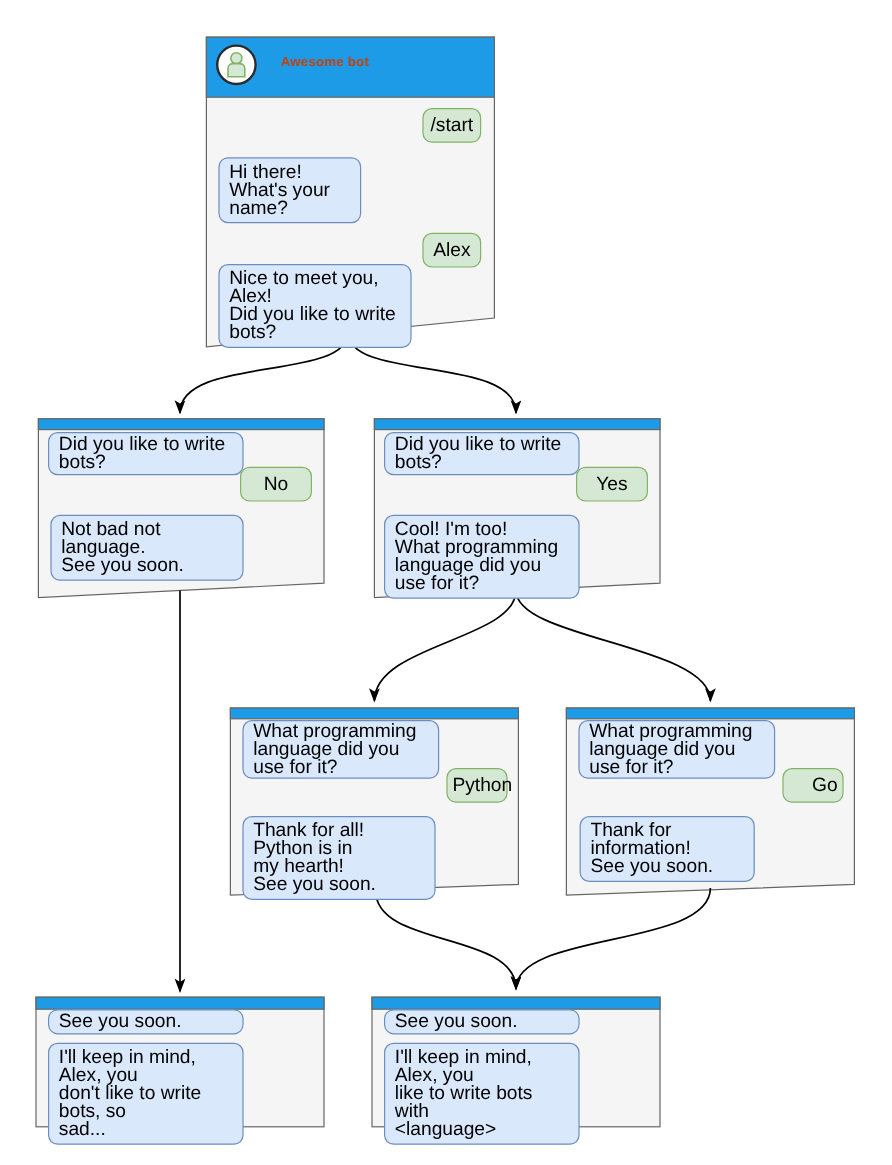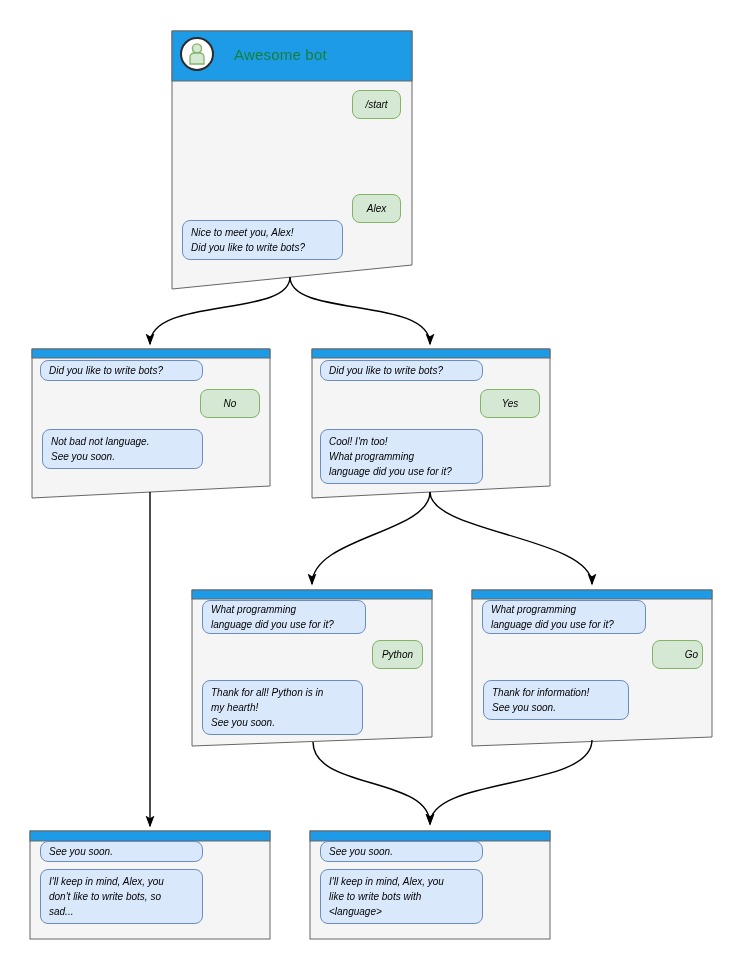--- a/index.html
+++ b/index.html
@@ -1,26 +1,26 @@
 <!DOCTYPE html>
 <html><head>
 <meta charset="utf-8">
 <style>
   html,body{margin:0;padding:0;background:#ffffff;}
   .canvas{position:relative;width:743px;height:971px;background:#ffffff;
           font-family:"Liberation Sans", sans-serif;overflow:hidden;}
   .layer{position:absolute;left:0;top:0;}
-  .bubble{position:absolute;box-sizing:border-box;font-size:10px;line-height:15px;
-          color:#000;white-space:pre-line;border-radius:8px;font-style:italic;}
+  .bubble{position:absolute;box-sizing:border-box;font-size:16px;line-height:15px;
+          color:#000;white-space:pre-line;border-radius:8px;}
   .bot{background:#DAE8FC;border:1px solid #6C8EBF;padding:4px 8px;}
   .user{background:#D5E8D4;border:1px solid #82B366;padding:6px 4px;text-align:center;}
   .compact{padding:2px 8px;}
   .q2{padding:1px 8px;}
-  .win-title{position:absolute;left:234px;top:46px;color:#15803d;
-             font-weight:normal;font-size:15px;letter-spacing:.2px;}
+  .win-title{position:absolute;left:234px;top:46px;color:#c2410c;
+             font-weight:bold;font-size:11px;letter-spacing:.2px;}
   .avatar{position:absolute;left:179px;top:36px;}
 </style>
 </head>
 <body>
 
 <div class="canvas">
 
   <svg class="layer" width="743" height="971" viewBox="0 0 743 971">
     <defs>
       <marker id="arr" markerWidth="13" markerHeight="10" refX="10.5" refY="4.5" orient="auto" markerUnits="userSpaceOnUse">
@@ -55,20 +55,22 @@
 
   <svg class="avatar" width="36" height="36" viewBox="-18 -18 36 36">
     <circle cx="0" cy="0" r="16" fill="#ffffff" stroke="#2b2b2b" stroke-width="2"></circle>
     <circle cx="0" cy="-5.5" r="4.6" fill="#D5E8D4" stroke="#82B366" stroke-width="1.3"></circle>
     <path d="M-7,10 L-7,3 C-7,0.2 -4.8,-1 -2.6,-1 L2.6,-1 C4.8,-1 7,0.2 7,3 L7,10 Z" fill="#D5E8D4" stroke="#82B366" stroke-width="1.3"></path>
   </svg>
 
   <div class="win-title">Awesome bot</div>
 
   <div class="bubble user" style="left:352px;top:90px;width:49px;">/start</div>
+  <div class="bubble bot" style="left:182px;top:131px;width:119px;">Hi there!
+What's your name?</div>
   <div class="bubble user" style="left:352px;top:181px;width:49px;margin-top:13px;">Alex</div>
   <div class="bubble bot" style="left:182px;top:220px;width:161px;">Nice to meet you, Alex!
 Did you like to write bots?</div>
 
   <div class="bubble bot compact" style="left:40px;top:360px;width:163px;">Did you like to write bots?</div>
   <div class="bubble user" style="left:200px;top:389px;width:60px;">No</div>
   <div class="bubble bot" style="left:42px;top:429px;width:161px;">Not bad not language.
 See you soon.</div>
 
   <div class="bubble bot compact" style="left:320px;top:360px;width:163px;">Did you like to write bots?</div>

